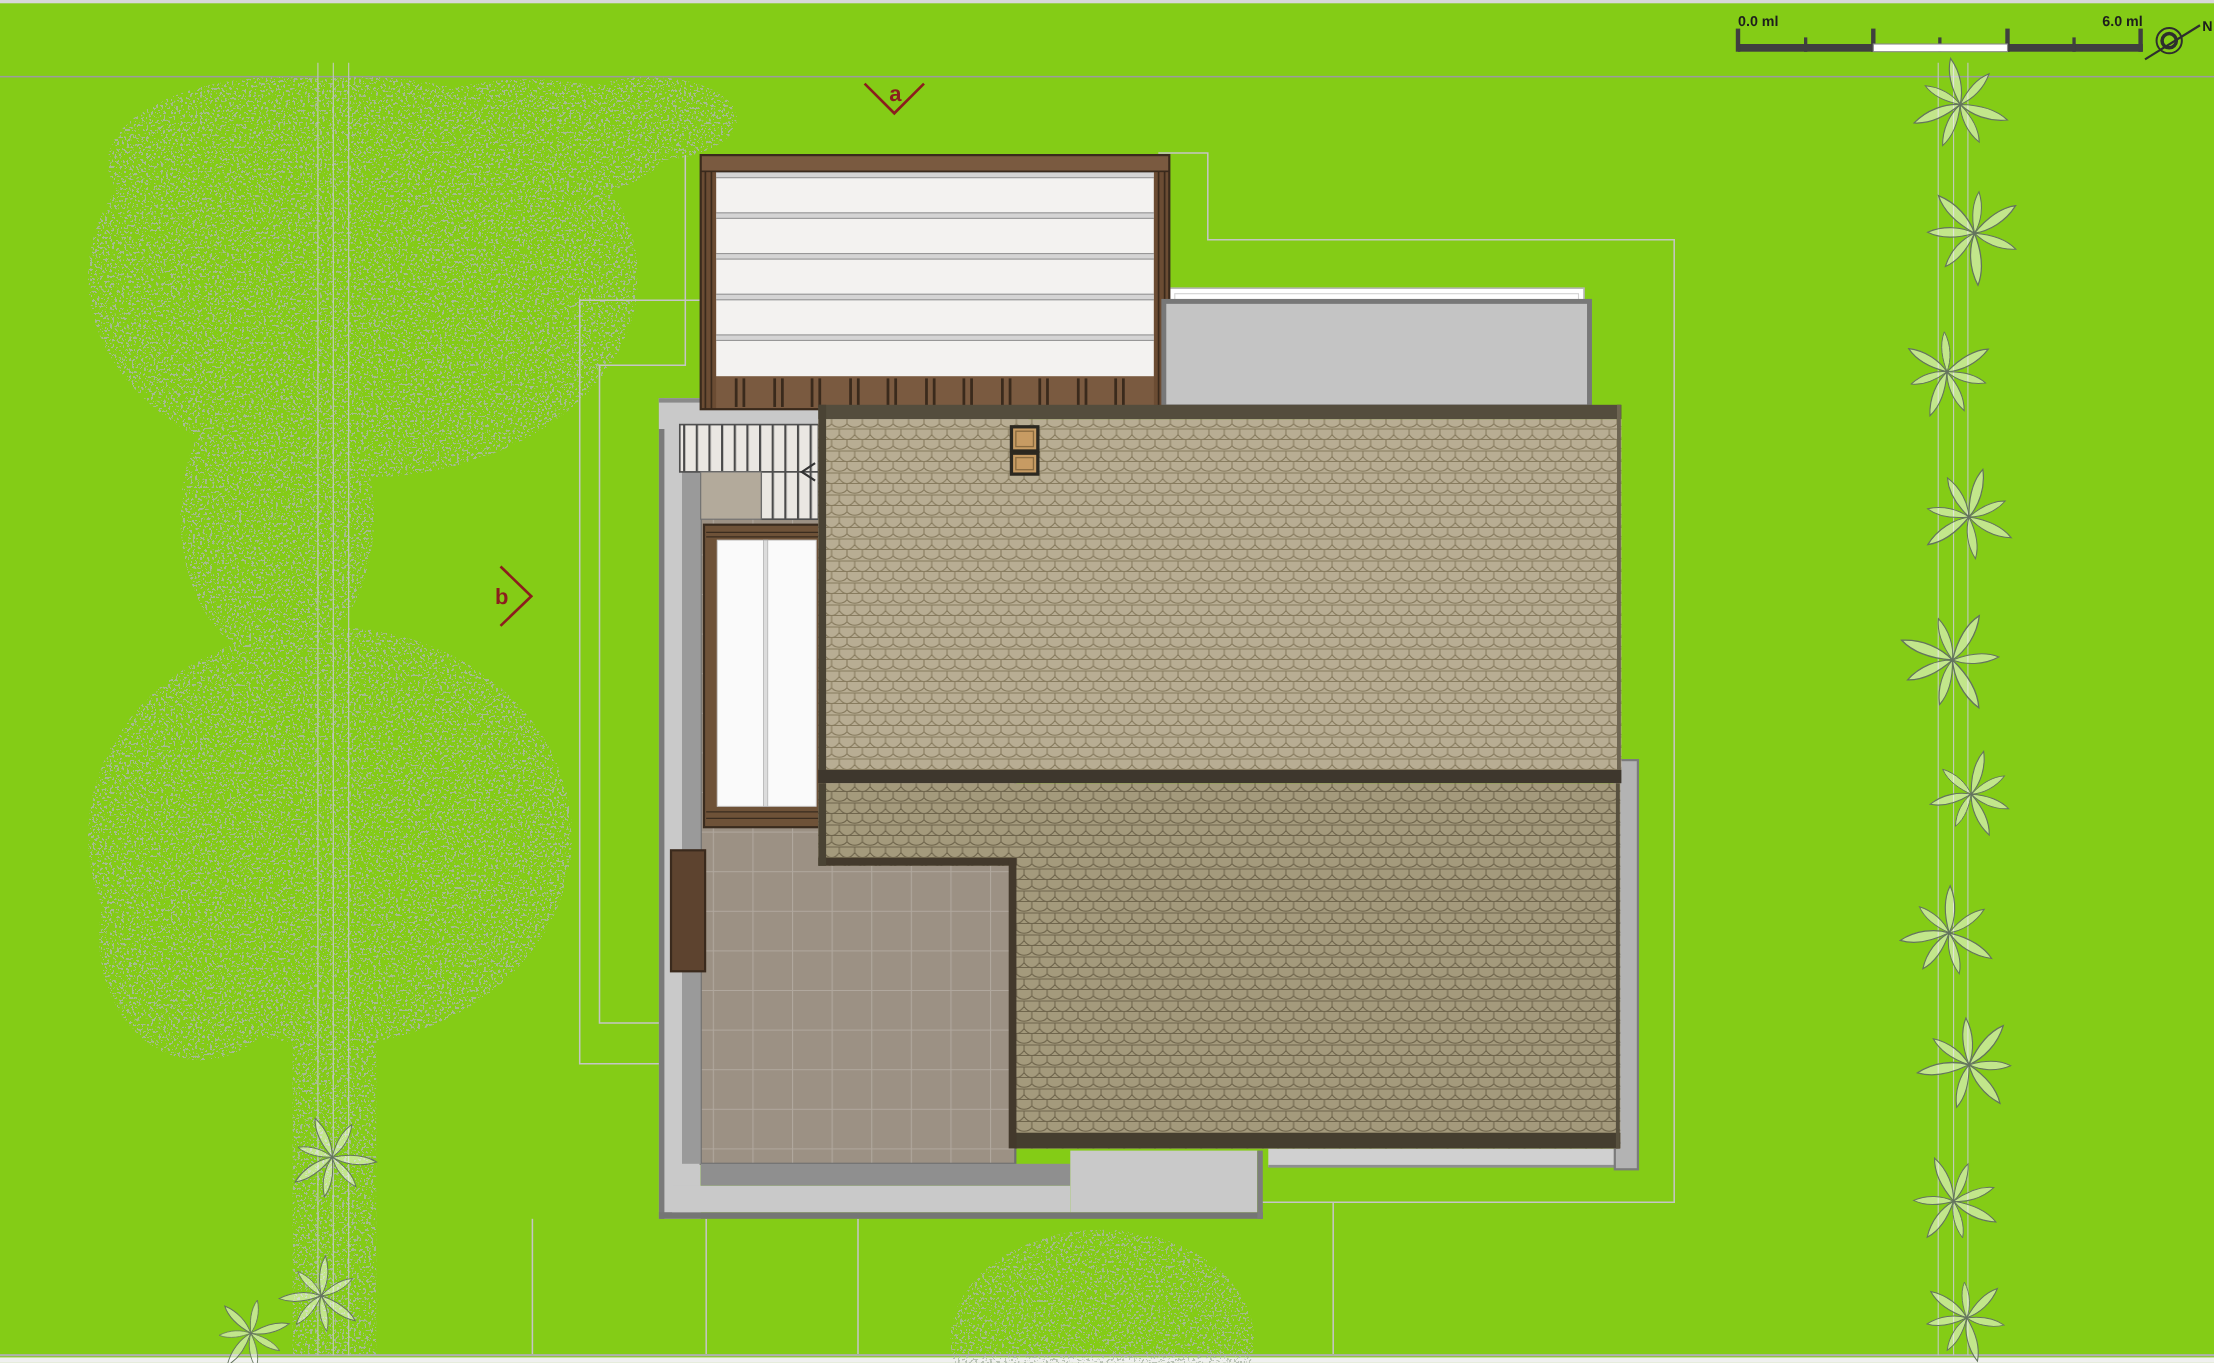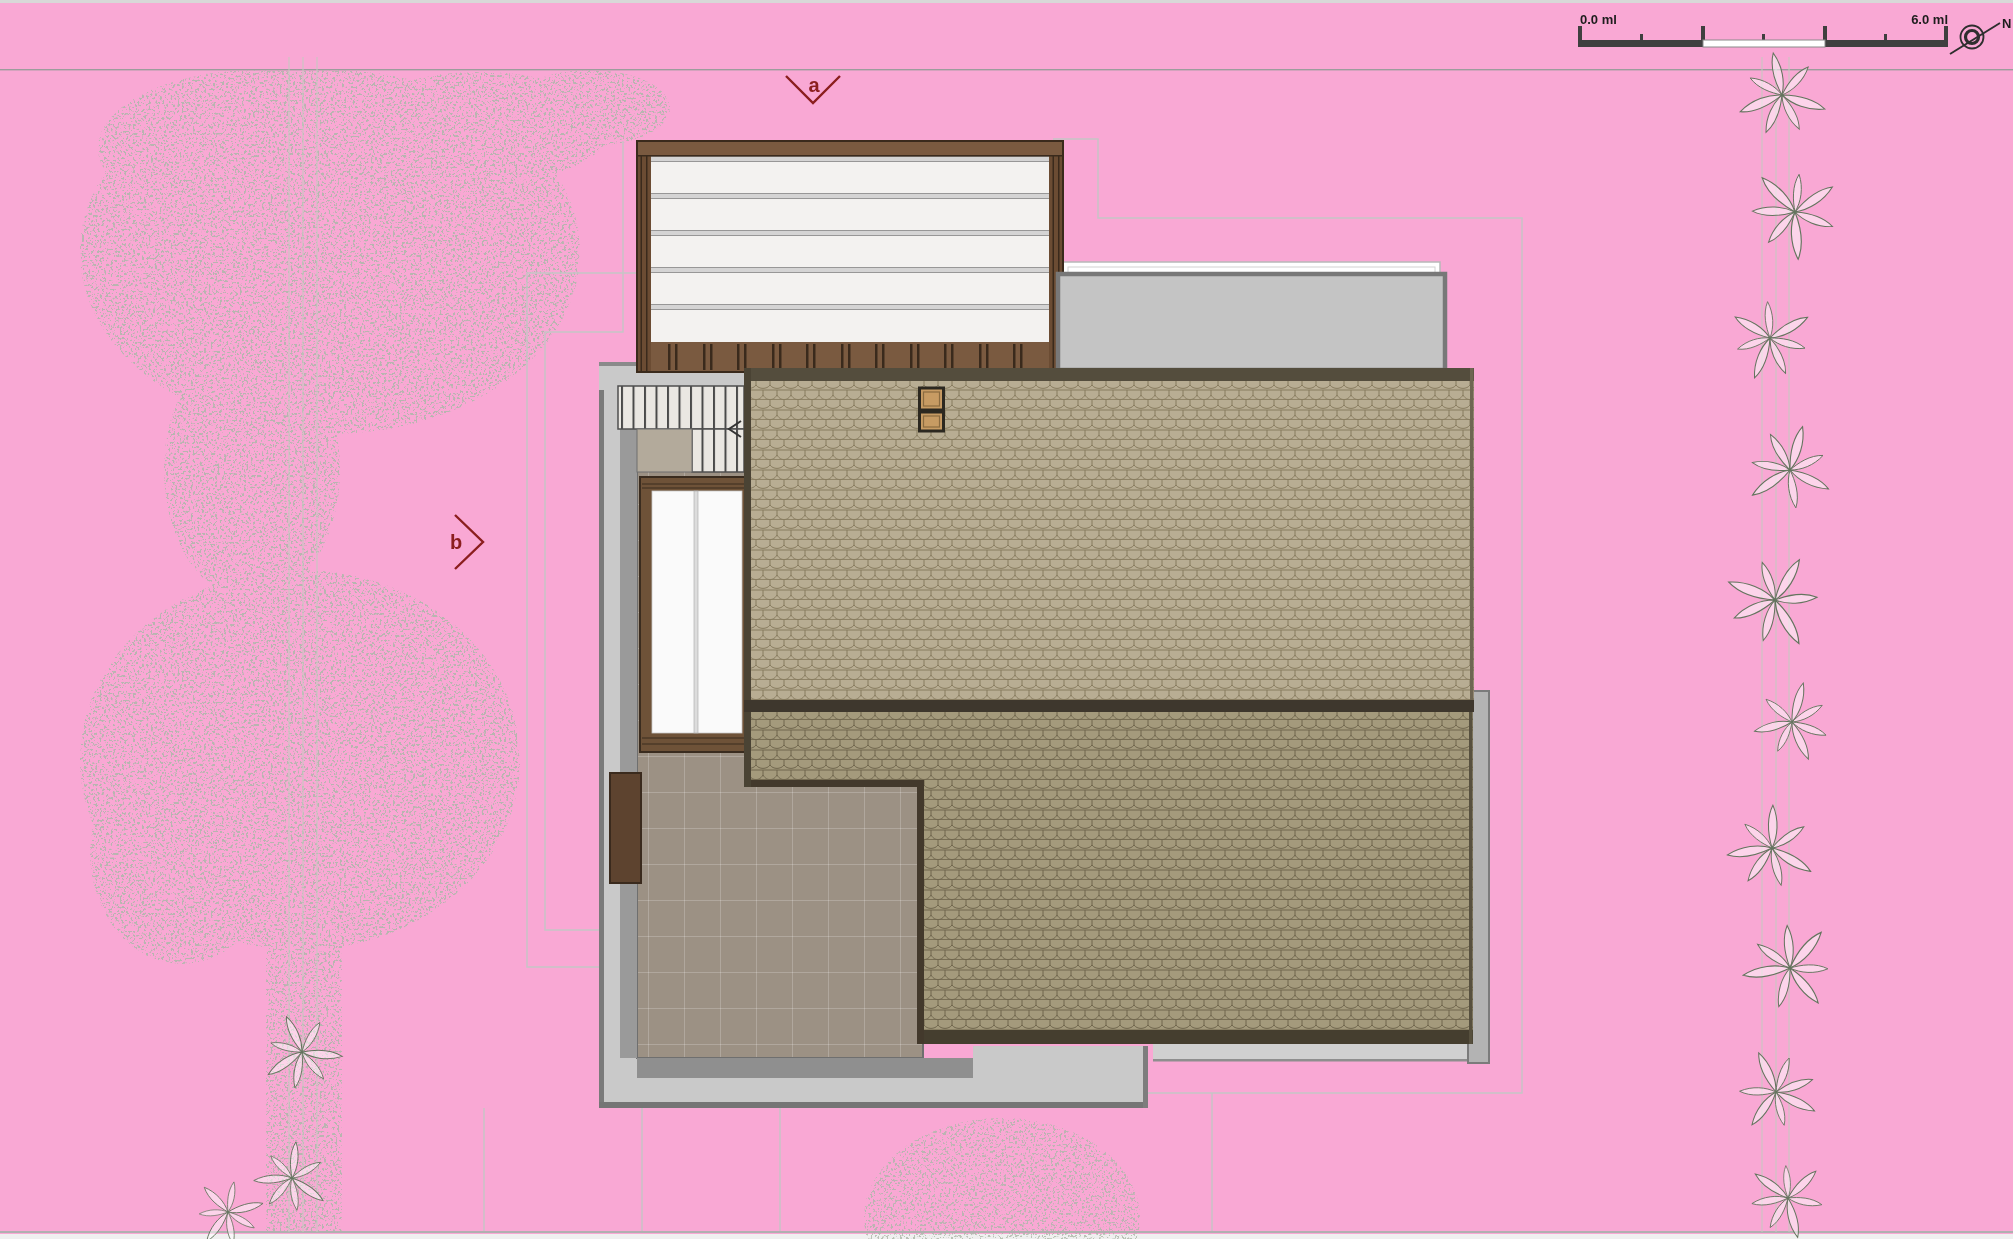--- a/index.html
+++ b/index.html
@@ -1,17 +1,17 @@
 <!DOCTYPE html>
 <html><head>
 <meta charset="utf-8">
 <style>
   html,body{margin:0;padding:0;background:#ffffff;}
   body{font-family:"Liberation Sans", sans-serif;}
-  .canvas{position:relative;width:2013px;height:1239px;background:#f9a8d4;overflow:hidden;}
+  .canvas{position:relative;width:2013px;height:1239px;background:#84cc16;overflow:hidden;}
   .canvas svg{position:absolute;left:0;top:0;}
   text{font-family:"Liberation Sans", sans-serif;}
 </style>
 </head>
 <body>
 
 <div class="canvas">
 <svg width="2013" height="1239" viewBox="0 0 2013 1239">
   <defs>
 

